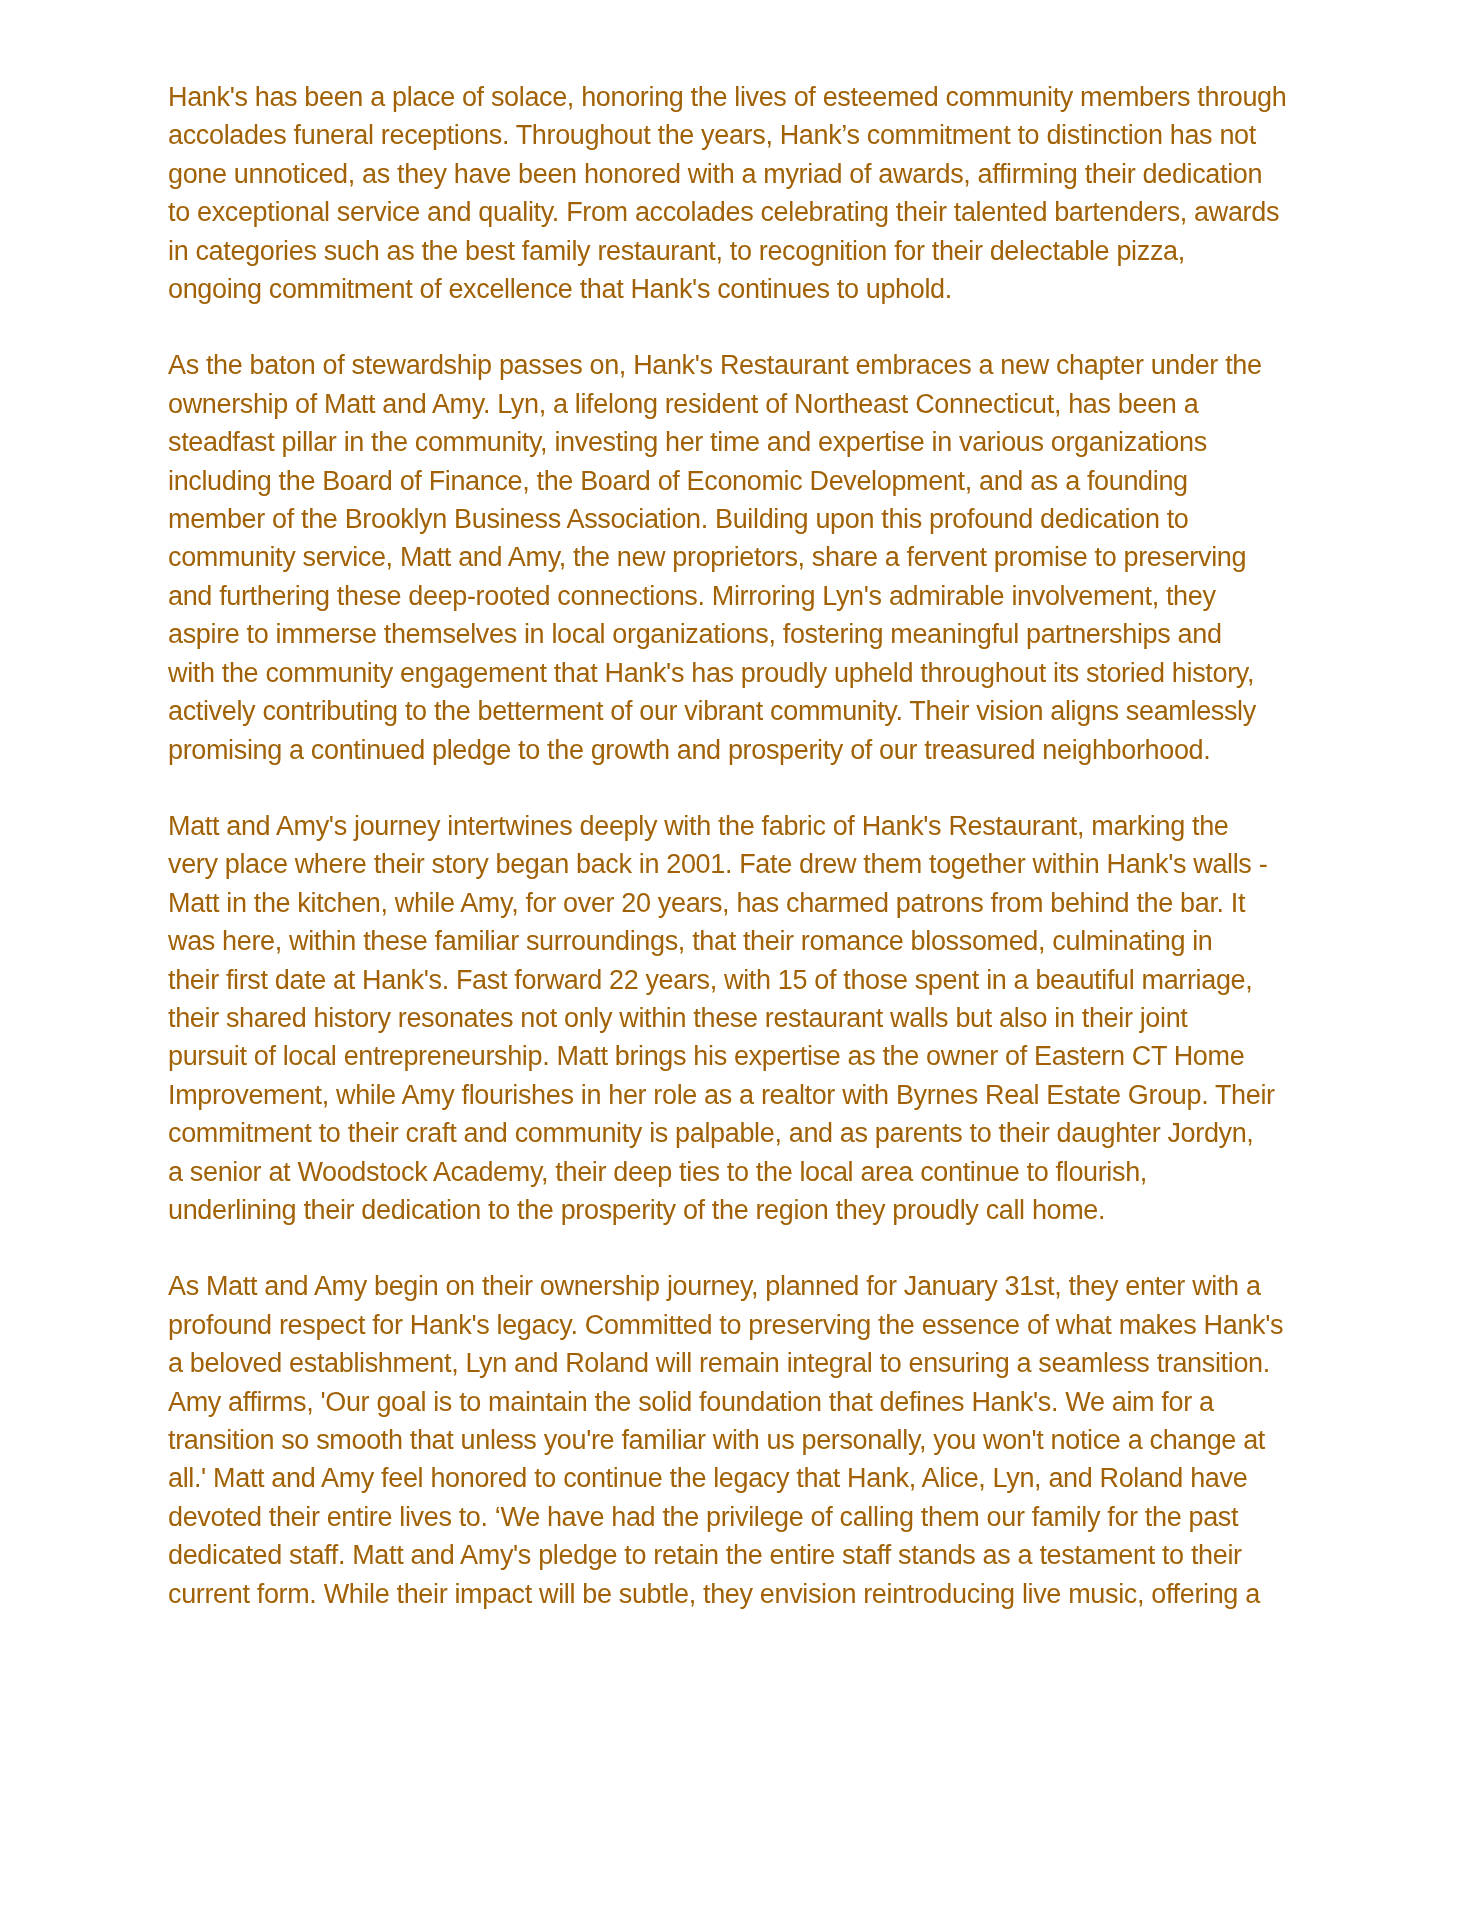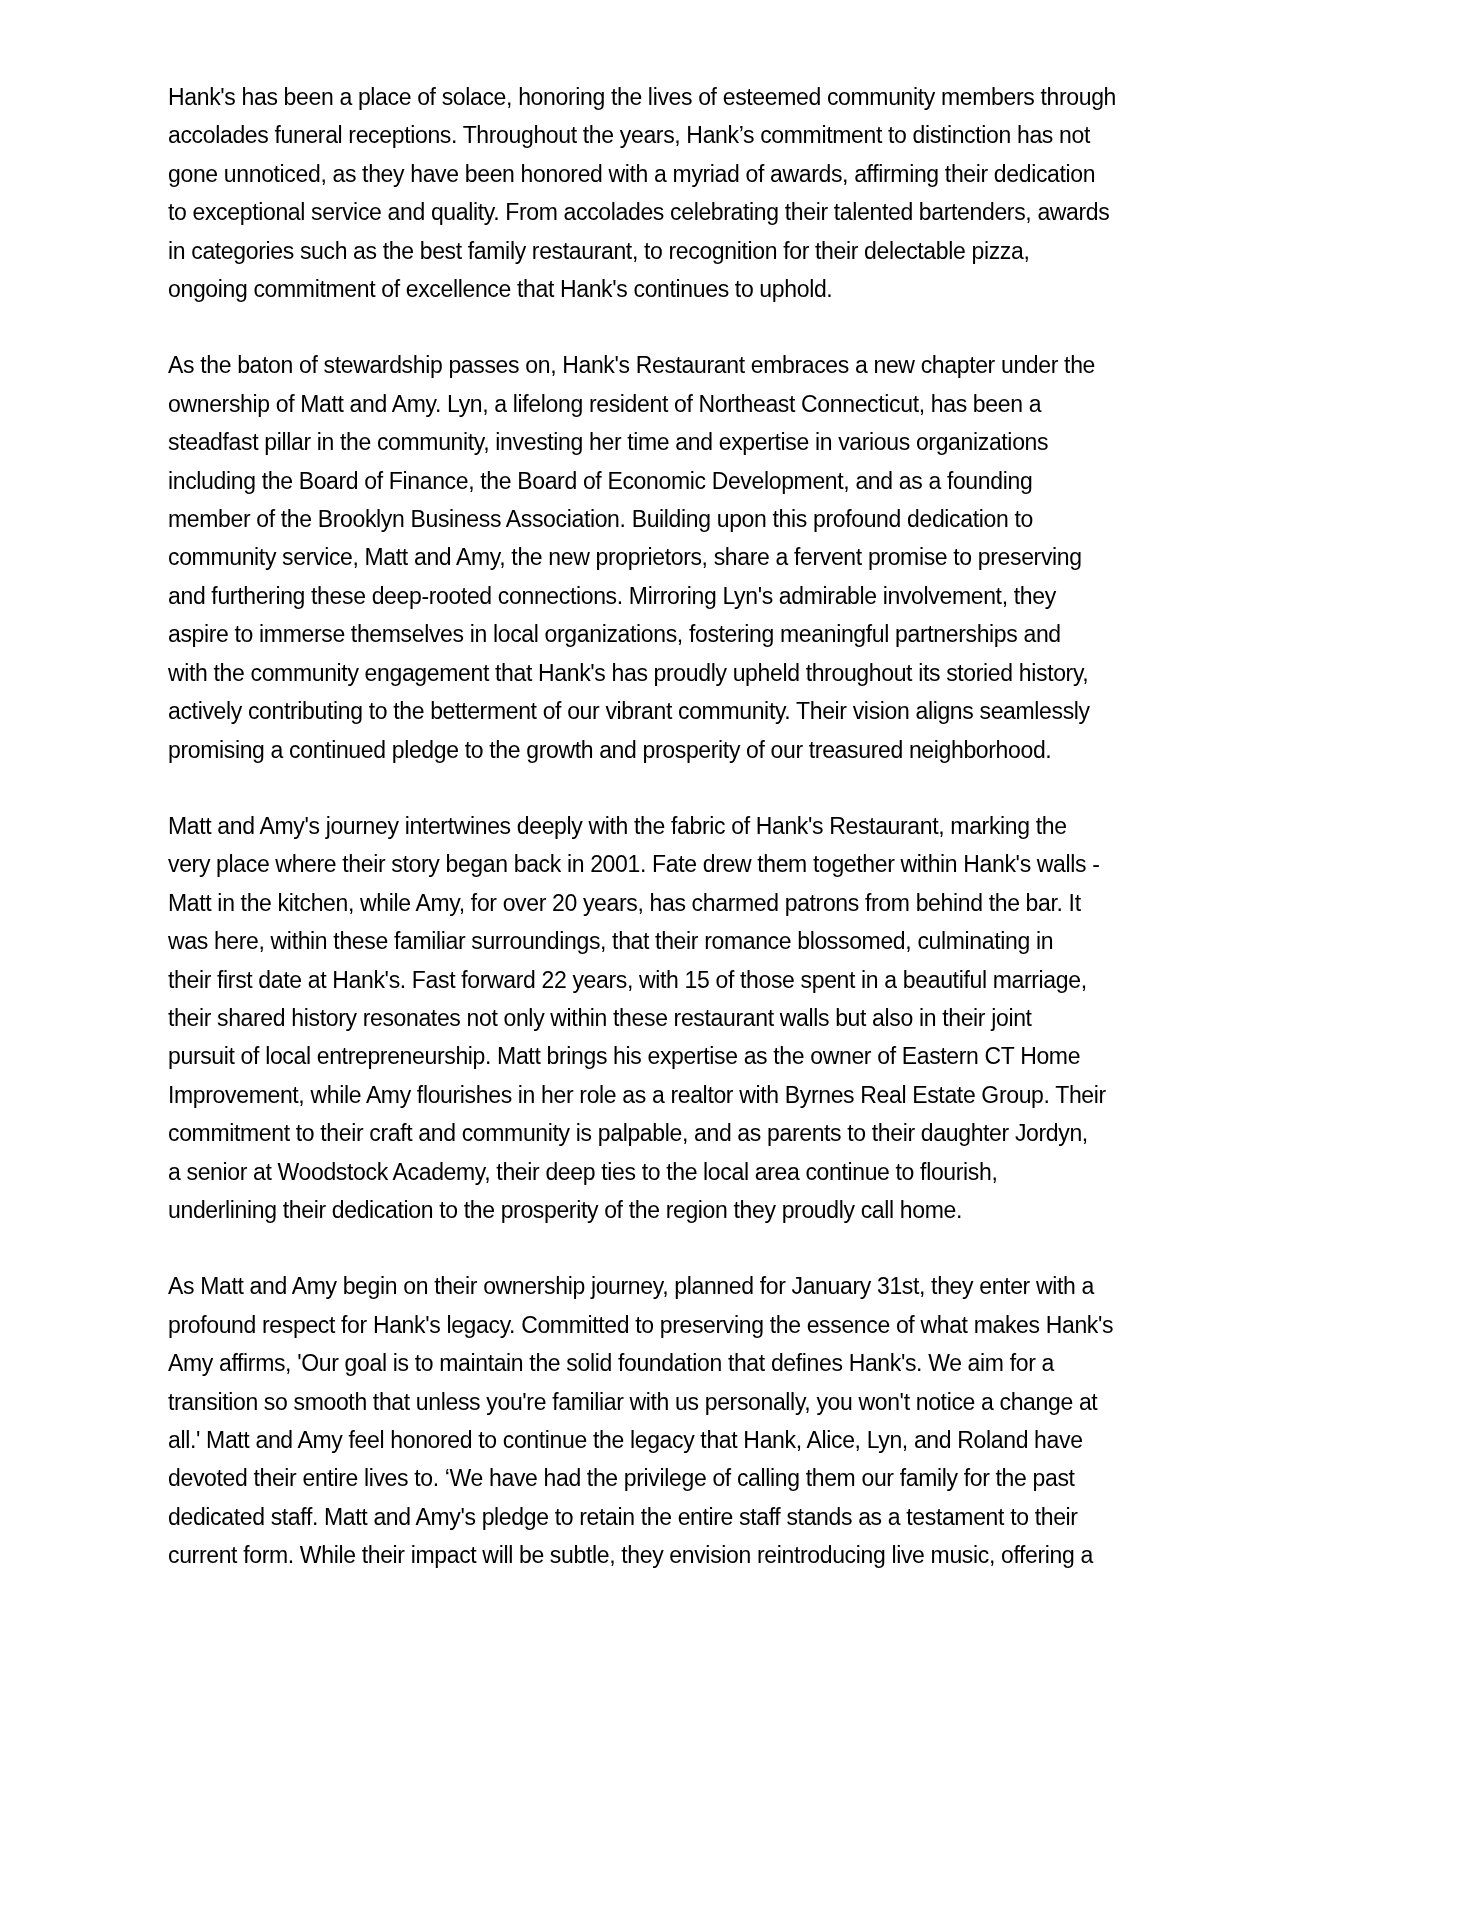--- a/index.html
+++ b/index.html
@@ -9,24 +9,24 @@
   }
   .page {
     position: relative;
     width: 1484px;
     height: 1920px;
     background: #ffffff;
     box-sizing: border-box;
     padding: 78px 150px 12px 168px;
     overflow: hidden;
     font-family: "Liberation Sans", sans-serif;
-    font-size: 23px;
+    font-size: 27px;
     line-height: 38.4px;
     letter-spacing: -0.35px;
-    color: #000000;
+    color: #a16207;
   }
   .paragraph {
     margin: 0 0 38px 0;
   }
   .line {
     white-space: nowrap;
   }
 </style>
 </head>
 <body>
@@ -63,20 +63,21 @@
         <div class="line">their shared history resonates not only within these restaurant walls but also in their joint</div>
         <div class="line">pursuit of local entrepreneurship. Matt brings his expertise as the owner of Eastern CT Home</div>
         <div class="line">Improvement, while Amy flourishes in her role as a realtor with Byrnes Real Estate Group. Their</div>
         <div class="line">commitment to their craft and community is palpable, and as parents to their daughter Jordyn,</div>
         <div class="line">a senior at Woodstock Academy, their deep ties to the local area continue to flourish,</div>
         <div class="line">underlining their dedication to the prosperity of the region they proudly call home.</div>
       </div>
       <div class="paragraph">
         <div class="line">As Matt and Amy begin on their ownership journey, planned for January 31st, they enter with a</div>
         <div class="line">profound respect for Hank's legacy. Committed to preserving the essence of what makes Hank's</div>
+        <div class="line">a beloved establishment, Lyn and Roland will remain integral to ensuring a seamless transition.</div>
         <div class="line">Amy affirms, 'Our goal is to maintain the solid foundation that defines Hank's. We aim for a</div>
         <div class="line">transition so smooth that unless you're familiar with us personally, you won't notice a change at</div>
         <div class="line">all.' Matt and Amy feel honored to continue the legacy that Hank, Alice, Lyn, and Roland have</div>
         <div class="line">devoted their entire lives to. ‘We have had the privilege of calling them our family for the past</div>
         <div class="line">dedicated staff. Matt and Amy's pledge to retain the entire staff stands as a testament to their</div>
         <div class="line">current form. While their impact will be subtle, they envision reintroducing live music, offering a</div>
       </div>
     </div>
 </div>
 

